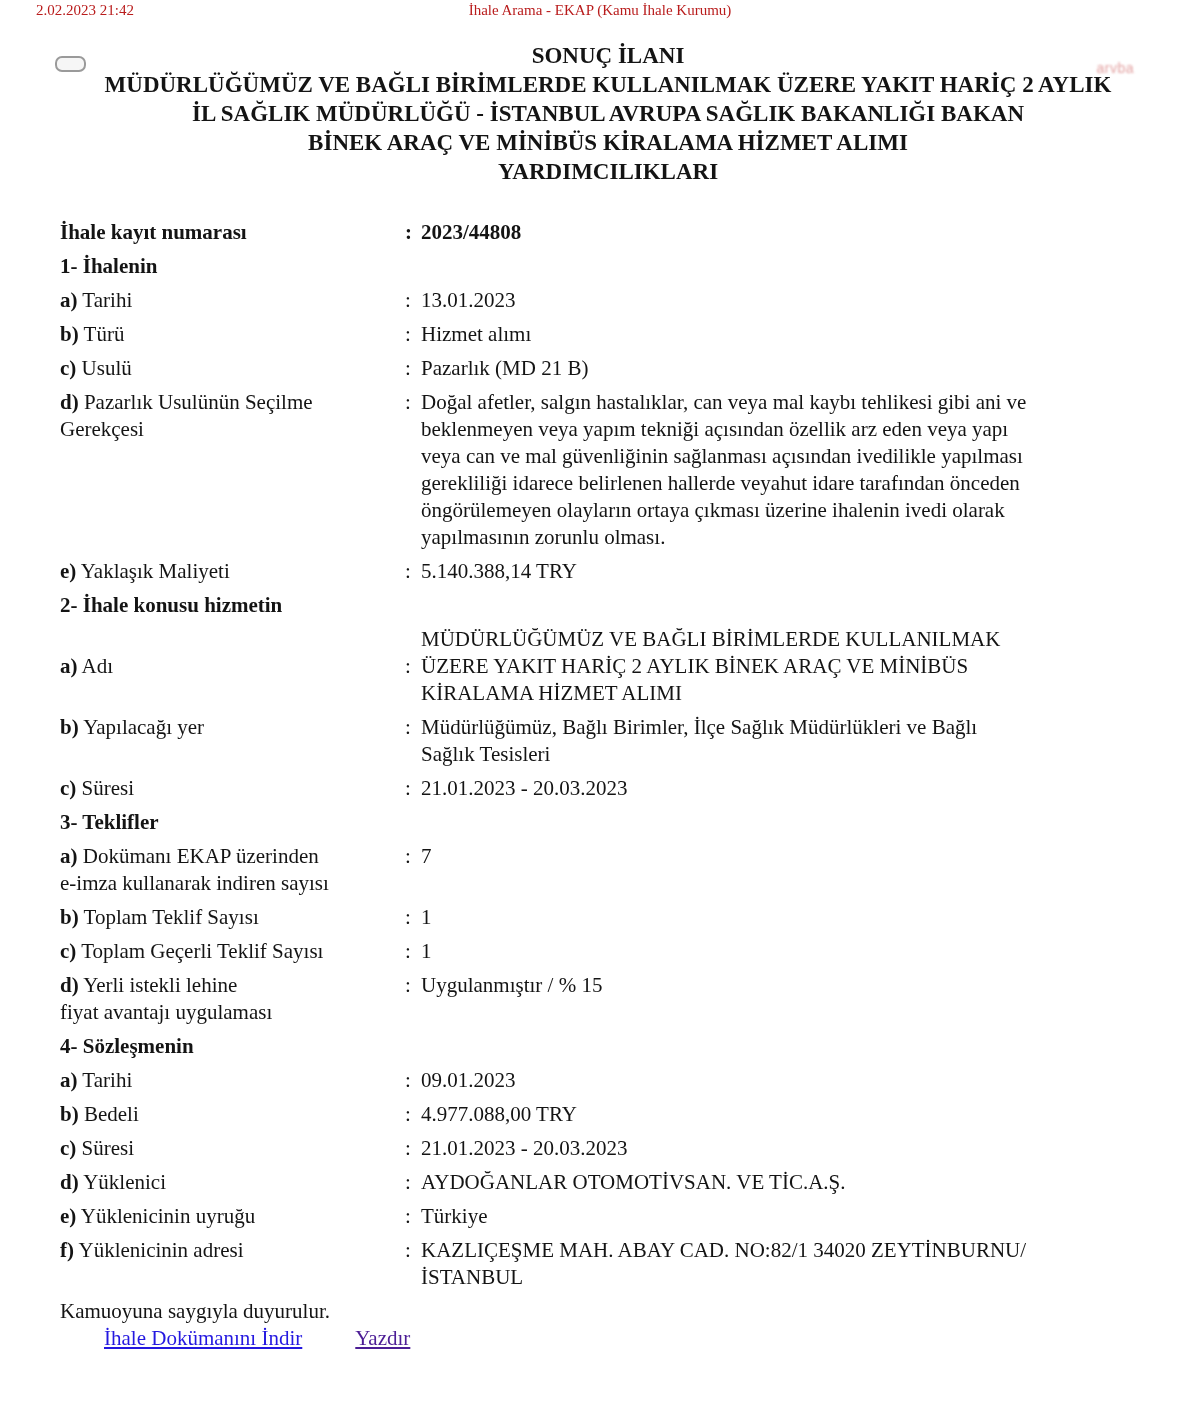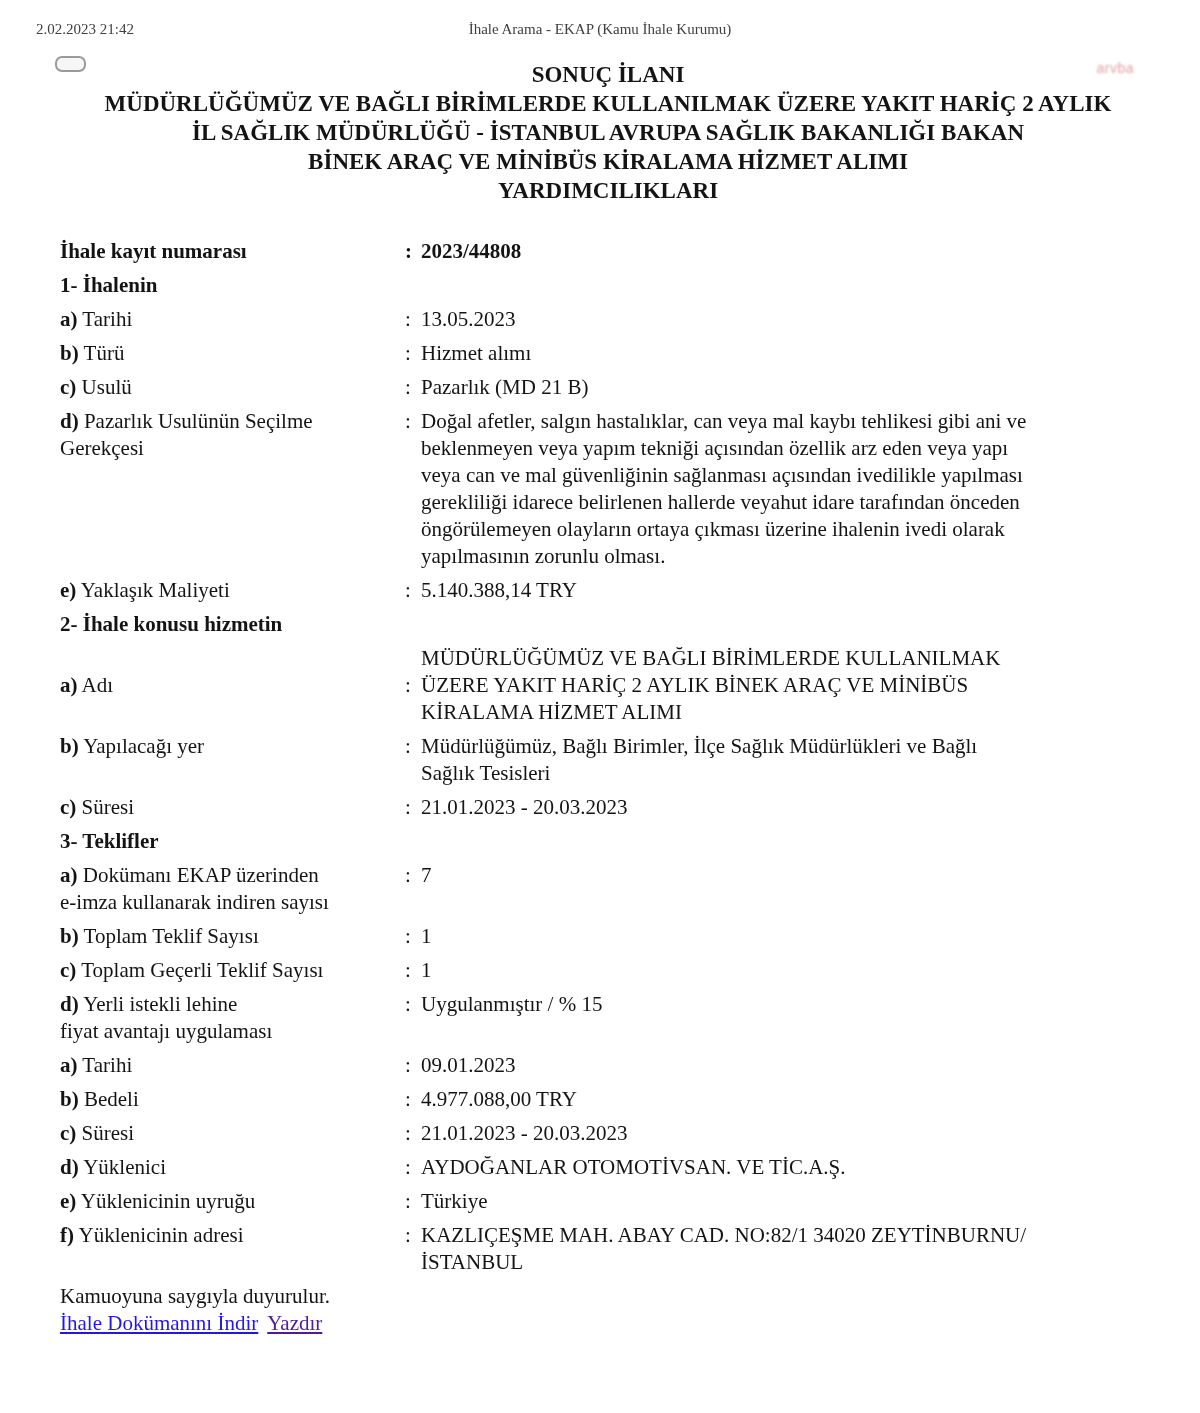--- a/index.html
+++ b/index.html
@@ -3,21 +3,21 @@
 <meta charset="utf-8">
 <style>
   html,body{margin:0;padding:0;background:#ffffff;}
   body{
     width:1200px;height:1413px;position:relative;overflow:hidden;
     font-family:"Liberation Serif",serif;color:#141414;
   }
   
   .print-header{
     display:flex;align-items:flex-start;
-    padding:21px 36px 0 36px;font-size:15px;color:#404040;gap:16px;
+    padding:2px 36px 0 36px;font-size:15px;color:#b91c1c;gap:16px;
   }
   .print-header .ph-left{flex:1;text-align:left;}
   .print-header .ph-center{flex:2;text-align:center;}
   .print-header .ph-right{flex:1;text-align:right;}
 
   .pill{
     position:absolute;left:55px;top:56px;width:27px;height:12px;
     border:2px solid #9a9a9a;border-radius:7px;background:#f6f6f6;
   }
   .watermark{
@@ -38,21 +38,21 @@
     align-items:start;margin-bottom:7px;
   }
   .row.middle{align-items:center;}
   .row .cell{white-space:pre-line;}
   .row .colon-cell{text-align:left;}
   .row-section{font-weight:bold;margin-bottom:7px;}
   .vbold{font-weight:bold;}
 
   .closing{font-size:21px;line-height:27px;margin-top:1px;}
   .links{font-size:21px;line-height:27px;}
-  .links a{text-decoration:underline;margin-right:9px;cursor:pointer;}
+  .links a{text-decoration:underline;margin-right:9px;cursor:pointer;margin-left:44px;}
 </style>
 </head>
 <body>
 
 <div class="print-header">
   <span class="ph-left">2.02.2023 21:42</span>
   <span class="ph-center">İhale Arama - EKAP (Kamu İhale Kurumu)</span>
   <span class="ph-right"></span>
 </div>
 
@@ -71,21 +71,21 @@
   <div class="rows">
       <div class="row">
         <div class="cell label-cell"><b>İhale kayıt numarası</b></div>
         <div class="cell colon-cell vbold">:</div>
         <div class="cell value-cell vbold">2023/44808</div>
       </div>
       <div class="row-section">1- İhalenin</div>
       <div class="row">
         <div class="cell label-cell"><b>a)</b> Tarihi</div>
         <div class="cell colon-cell">:</div>
-        <div class="cell value-cell">13.05.2023</div>
+        <div class="cell value-cell">13.01.2023</div>
       </div>
       <div class="row">
         <div class="cell label-cell"><b>b)</b> Türü</div>
         <div class="cell colon-cell">:</div>
         <div class="cell value-cell">Hizmet alımı</div>
       </div>
       <div class="row">
         <div class="cell label-cell"><b>c)</b> Usulü</div>
         <div class="cell colon-cell">:</div>
         <div class="cell value-cell">Pazarlık (MD 21 B)</div>
@@ -141,20 +141,21 @@
         <div class="cell label-cell"><b>c)</b> Toplam Geçerli Teklif Sayısı</div>
         <div class="cell colon-cell">:</div>
         <div class="cell value-cell">1</div>
       </div>
       <div class="row">
         <div class="cell label-cell"><b>d)</b> Yerli istekli lehine
 fiyat avantajı uygulaması</div>
         <div class="cell colon-cell">:</div>
         <div class="cell value-cell">Uygulanmıştır / % 15</div>
       </div>
+      <div class="row-section">4- Sözleşmenin</div>
       <div class="row">
         <div class="cell label-cell"><b>a)</b> Tarihi</div>
         <div class="cell colon-cell">:</div>
         <div class="cell value-cell">09.01.2023</div>
       </div>
       <div class="row">
         <div class="cell label-cell"><b>b)</b> Bedeli</div>
         <div class="cell colon-cell">:</div>
         <div class="cell value-cell">4.977.088,00 TRY</div>
       </div>

